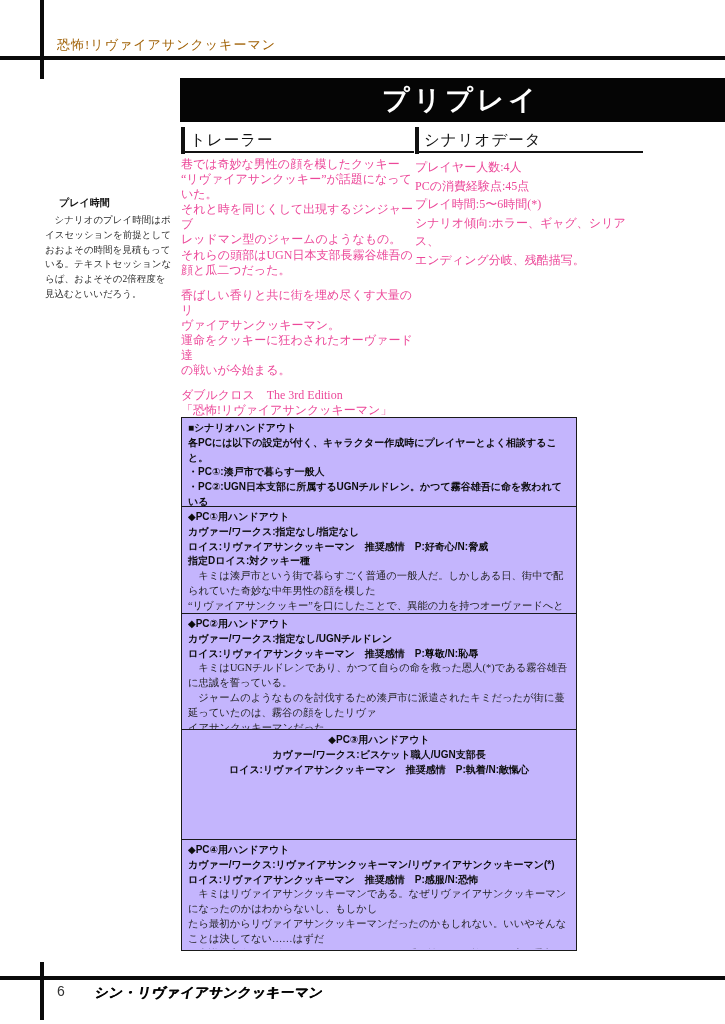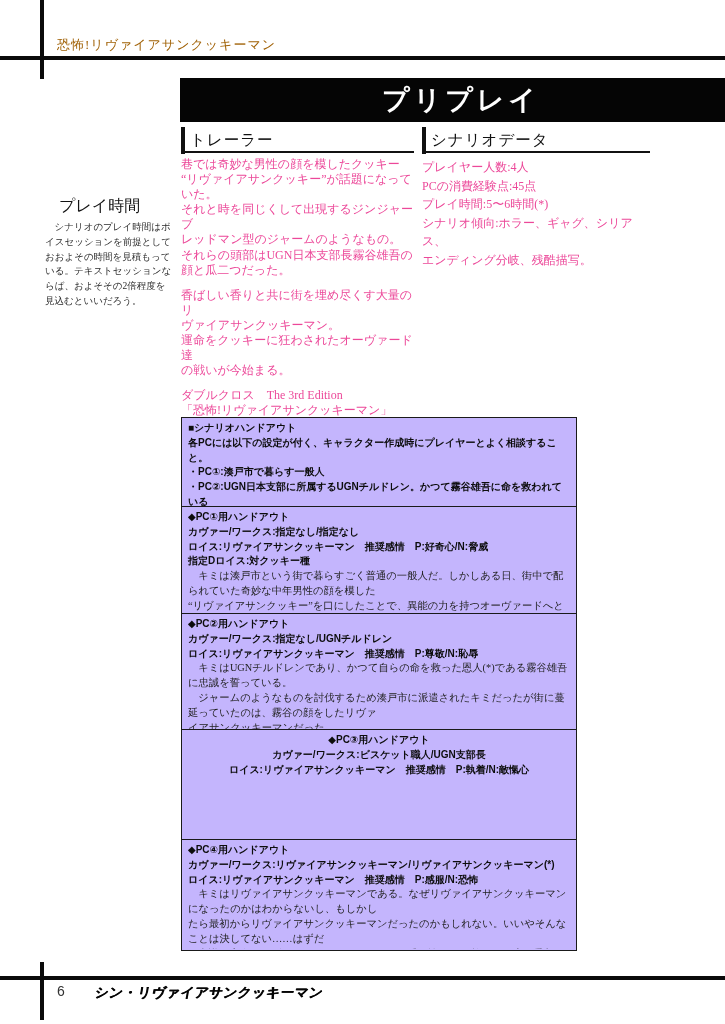--- a/index.html
+++ b/index.html
@@ -14,30 +14,30 @@
   .hrule.bottom{top:976px;}
   .header-title{position:absolute;left:57px;top:36px;font-size:13px;letter-spacing:1px;color:#a16207;}
   
   .banner{position:absolute;left:180px;top:78px;width:562px;height:44px;background:#050505;
           display:flex;align-items:center;justify-content:center;}
   .banner span{color:#ffffff;font-family:"Liberation Sans","DejaVu Sans",sans-serif;
                font-weight:bold;font-size:27px;letter-spacing:4px;}
   
   .col{position:absolute;top:127px;}
   .col.trailer{left:181px;width:233px;}
-  .col.scenario{left:415px;width:228px;margin-left:7px;}
+  .col.scenario{left:415px;width:228px;}
   .col-header{display:flex;align-items:flex-end;height:24px;border-bottom:2.5px solid #111;}
   .tick{display:block;width:4px;height:27px;background:#111;margin-right:5px;position:relative;top:3px;}
   .col-header-label{font-size:15.5px;color:#111;letter-spacing:1px;line-height:22px;font-family:Liberation Serif, serif;}
   .para{white-space:pre-line;font-size:12px;line-height:15.1px;margin:4px 0 10px 0;color:#ec4899;}
   .sd-lines{line-height:18.5px;margin-top:5px;}
   
   .margin-note{position:absolute;left:45px;top:196px;width:128px;}
-  .mn-head{font-family:"Liberation Sans","DejaVu Sans",sans-serif;font-weight:normal;
-           font-size:16px;color:#111;margin-left:14px;}
+  .mn-head{font-family:"Liberation Sans","DejaVu Sans",sans-serif;font-weight:bold;
+           font-size:10px;color:#111;margin-left:14px;}
   .mn-body{white-space:pre-line;font-size:9.5px;line-height:14.8px;color:#2a2a2a;margin-top:3px;}
   
   .handout-box{position:absolute;left:181px;top:417px;width:396px;height:534px;
                border:1.5px solid #1a1a1a;box-sizing:border-box;background:#c4b5fd;}
   .sec{box-sizing:border-box;padding:3px 6px 0 6px;overflow:hidden;}
   .sec + .sec{border-top:1.5px solid #1a1a1a;}
   .sec0{height:88px;} .sec1{height:107px;} .sec2{height:116px;} .sec3{height:110px;text-align:center;} .sec4{height:110px;}
   .sec .head,.sec .note{white-space:pre-line;font-family:"Liberation Sans","DejaVu Sans",sans-serif;
         font-weight:bold;font-size:10px;line-height:14.8px;color:#0d0d0d;}
   .sec .body{white-space:pre-line;font-size:10.3px;line-height:14.8px;color:#222;}

